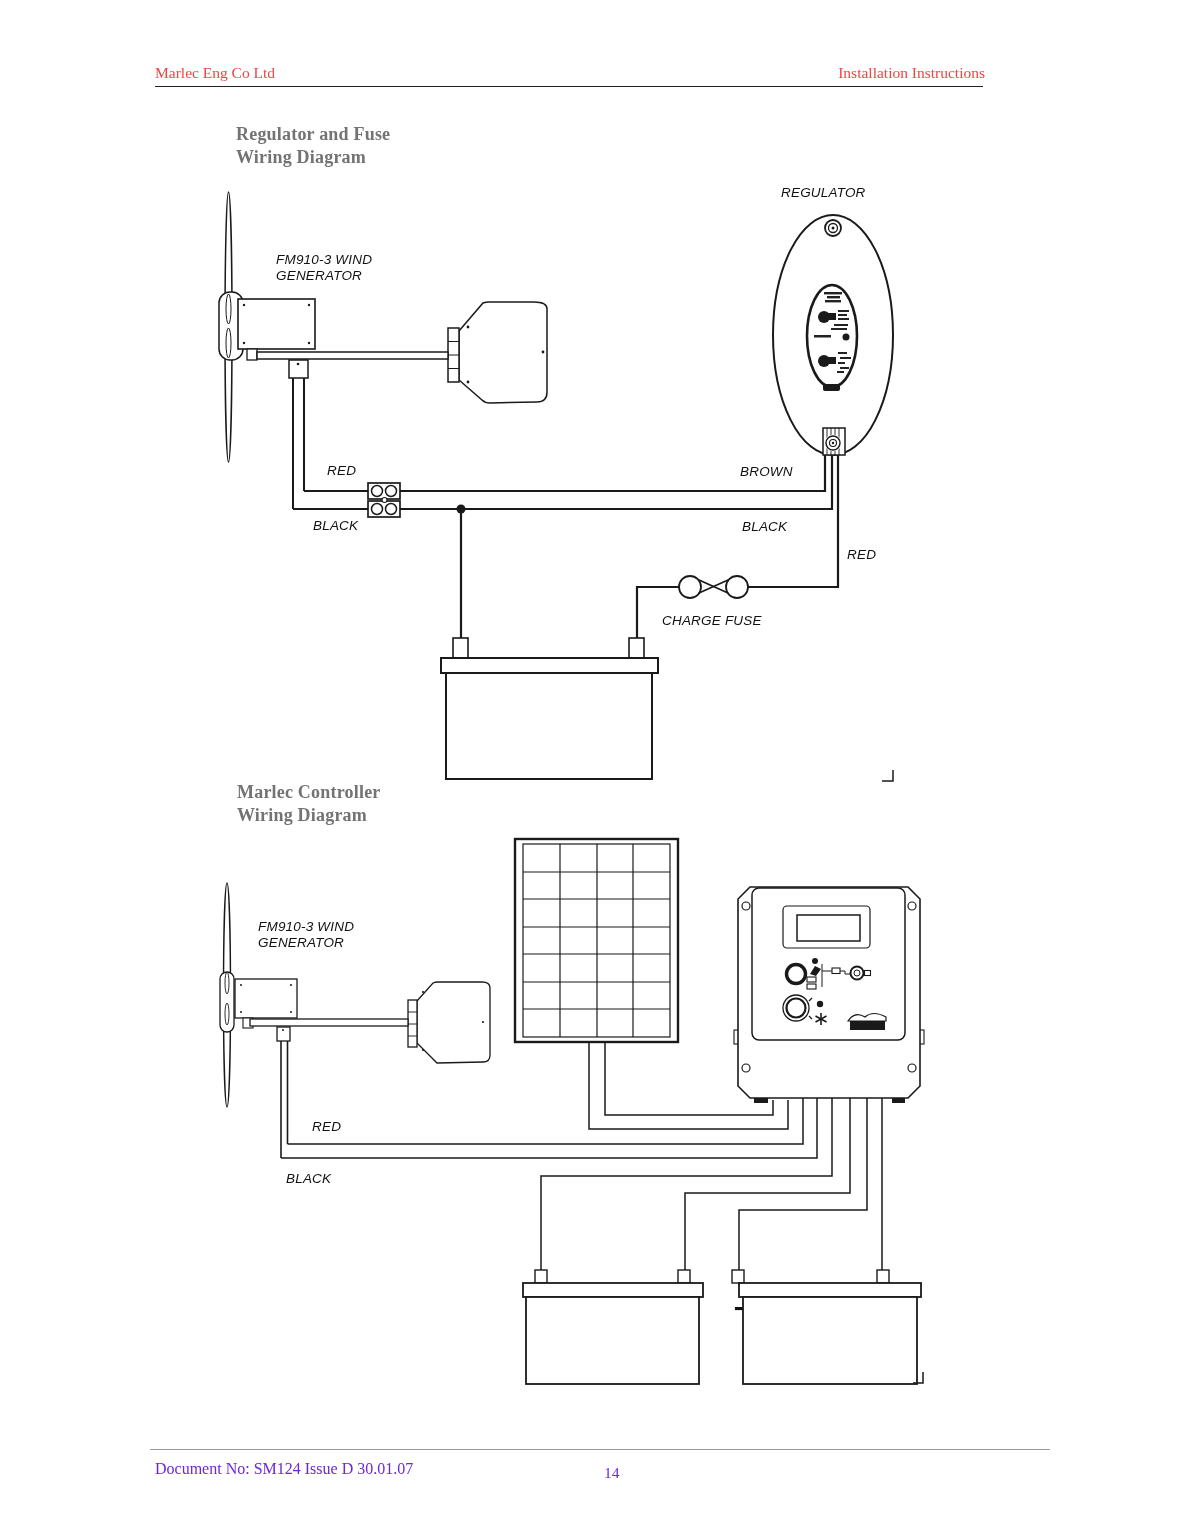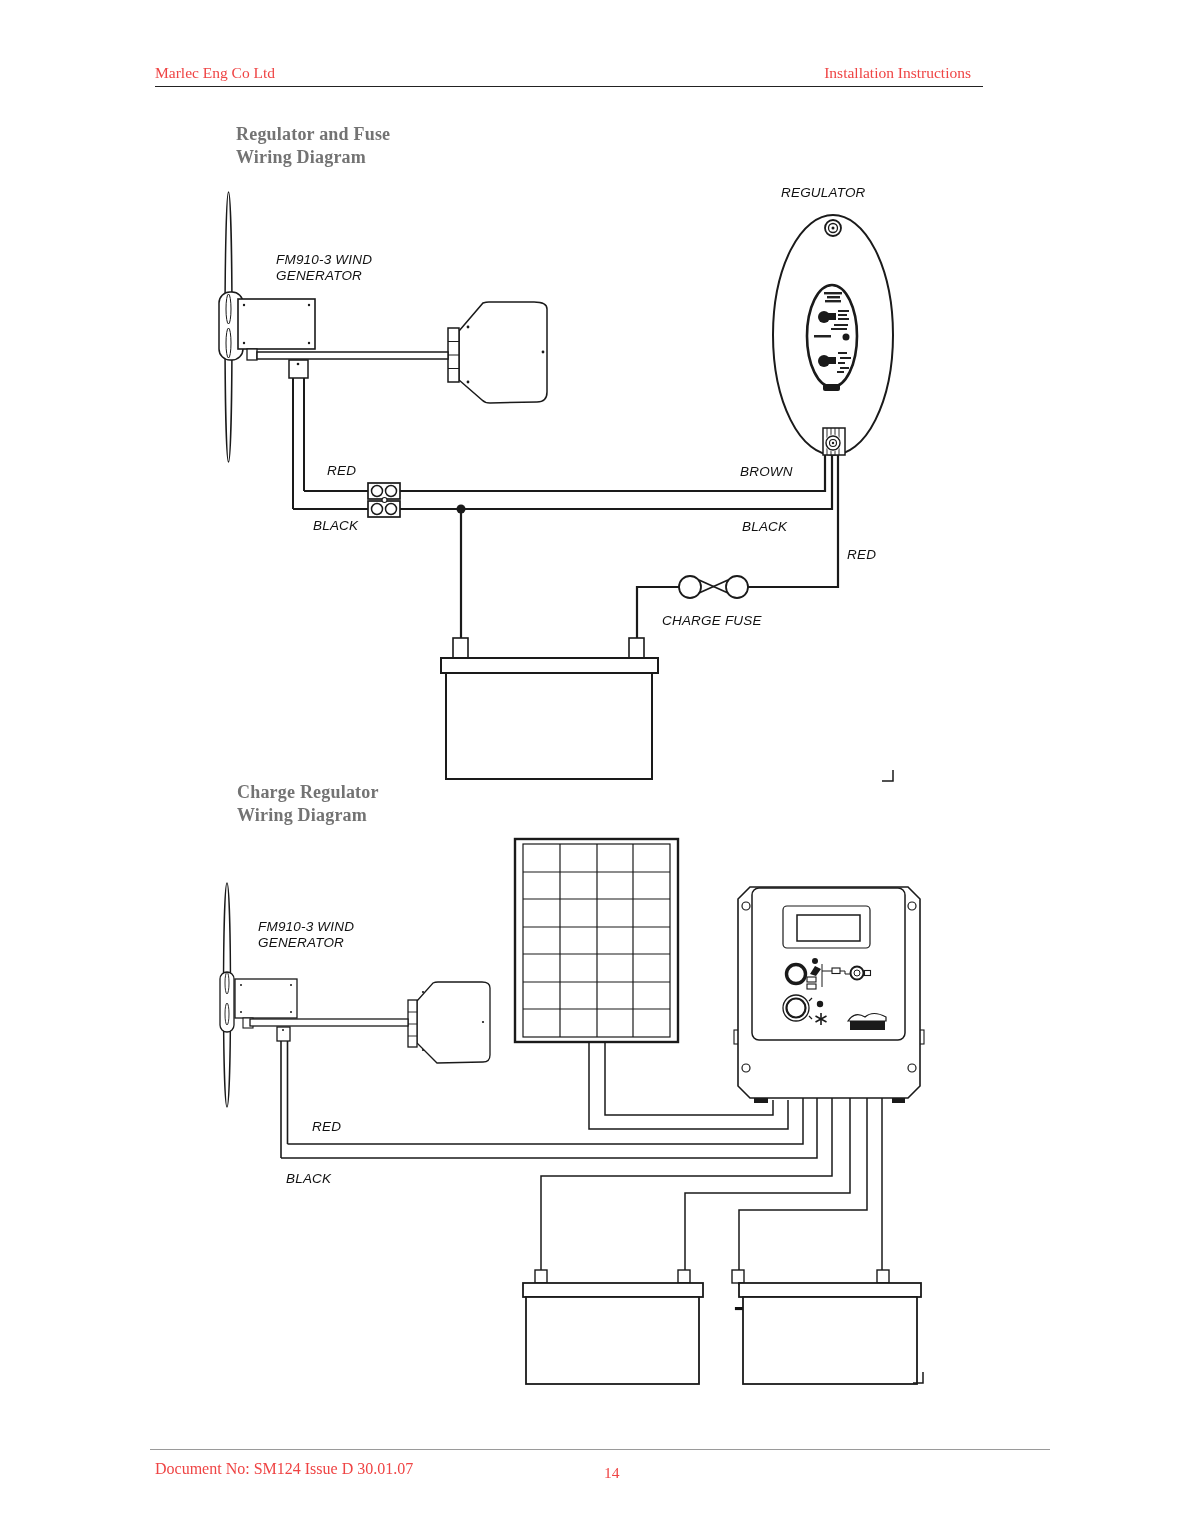--- a/index.html
+++ b/index.html
@@ -1,39 +1,39 @@
 <!DOCTYPE html>
 <html><head>
 <meta charset="utf-8">
 <style>
   * { margin:0; padding:0; box-sizing:border-box; }
   html,body { background:#fff; }
   body { width:1190px; height:1540px; position:relative; font-family:"Liberation Sans",sans-serif; color:#111; }
   .lbl  { position:absolute; font-family:"Liberation Sans",sans-serif; font-size:13.5px; color:#111; white-space:nowrap; letter-spacing:.2px;font-style:italic; }
   .hdr  { position:absolute; font-family:"Liberation Serif",serif; font-size:15.5px; color:#ef4444; white-space:nowrap; }
   .ttl  { position:absolute; font-family:"Liberation Serif",serif; font-size:18px; font-weight:bold; color:#737373; white-space:nowrap; letter-spacing:.2px; }
-  .ftr  { position:absolute; font-family:"Liberation Serif",serif; font-size:16px; color:#ef4444; white-space:nowrap; }
+  .ftr  { position:absolute; font-family:"Liberation Serif",serif; font-size:16px; color:#6d28d9; white-space:nowrap; }
   .sign { position:absolute; font-family:"DejaVu Sans",sans-serif; font-weight:bold; color:#111; line-height:1; }
   .rule { position:absolute; border-top:1.5px solid #222; }
   .rule-gray { position:absolute; border-top:1.5px solid #9a9a9a; }
   .tiny-title { position:absolute; font-family:"Liberation Sans",sans-serif; font-size:6.8px; font-weight:bold; letter-spacing:.4px; text-align:center; color:#111; white-space:nowrap; }
   .lcd { position:absolute; font-family:"DejaVu Sans Mono",monospace; font-style:italic; font-weight:bold; font-size:20px; text-align:center; transform:skewX(-6deg); letter-spacing:1px; color:#222; }
   .ce  { position:absolute; font-family:"DejaVu Sans",sans-serif; font-size:9px; font-weight:bold; color:#111; }
   .brand { position:absolute; font-family:"Liberation Sans",sans-serif; font-style:italic; font-weight:bold; font-size:5.5px; color:#fff; text-align:center; letter-spacing:.4px; }
   svg { position:absolute; overflow:visible; }
   .ln { fill:none; stroke:#1a1a1a; stroke-linejoin:miter; }
   .wf { fill:#ffffff; }
   .blk { fill:#1a1a1a; stroke:none; }
   .mb { fill:#222; stroke:none; }
 </style>
 </head>
 <body>
 
 <div class="hdr" style="left:155px; top:64px;">Marlec Eng Co Ltd</div>
-<div class="hdr" style="right:219px; top:64px;">Installation Instructions</div>
+<div class="hdr" style="right:205px; top:64px;">Installation Instructions</div>
 <div class="rule" style="left:155px; top:86px; width:828px;"></div>
 
 <div class="ttl" style="left:236px; top:124px;">Regulator and Fuse</div>
 <div class="ttl" style="left:236px; top:147px;">Wiring Diagram</div>
 <div class="lbl" style="left:781px; top:185px;">REGULATOR</div>
 <div class="lbl" style="left:276px; top:252px;">FM910-3 WIND</div>
 <div class="lbl" style="left:276px; top:268px;">GENERATOR</div>
 <div class="lbl" style="left:327px; top:463px;">RED</div>
 <div class="lbl" style="left:313px; top:518px;">BLACK</div>
 <div class="lbl" style="left:740px; top:464px;">BROWN</div>
@@ -142,21 +142,21 @@
   <g>
     <rect class="ln wf" x="313" y="458" width="15" height="20" stroke-width="1.6"></rect>
     <rect class="ln wf" x="489" y="458" width="15" height="20" stroke-width="1.6"></rect>
     <rect class="ln wf" x="301" y="478" width="217" height="15" stroke-width="2"></rect>
     <rect class="ln wf" x="306" y="493" width="206" height="106" stroke-width="2"></rect>
   </g>
 
   <polyline class="ln" points="742,601 753,601 753,590" stroke="#999" stroke-width="1.5"></polyline>
 </svg>
 
-<div class="ttl" style="left:237px; top:782px;">Charge Regulator</div>
+<div class="ttl" style="left:237px; top:782px;">Marlec Controller</div>
 <div class="ttl" style="left:237px; top:805px;">Wiring Diagram</div>
 <div class="lbl" style="left:258px; top:919px;">FM910-3 WIND</div>
 <div class="lbl" style="left:258px; top:935px;">GENERATOR</div>
 <div class="lbl" style="left:312px; top:1119px;">RED</div>
 <div class="lbl" style="left:286px; top:1171px;">BLACK</div>
 <div class="tiny-title" style="left:762px; top:888px; width:133px;">HRDX CHARGE CONTROLLER</div>
 <div class="lcd" style="left:797px; top:916px; width:63px;">13.71</div>
 <div class="ce" style="left:757px; top:1026px;">C€</div>
 <div class="brand" style="left:850px; top:1022px; width:35px;">MARLEC</div>
 <div class="lbl" style="left:568px; top:1330px;">BATTERY</div>

